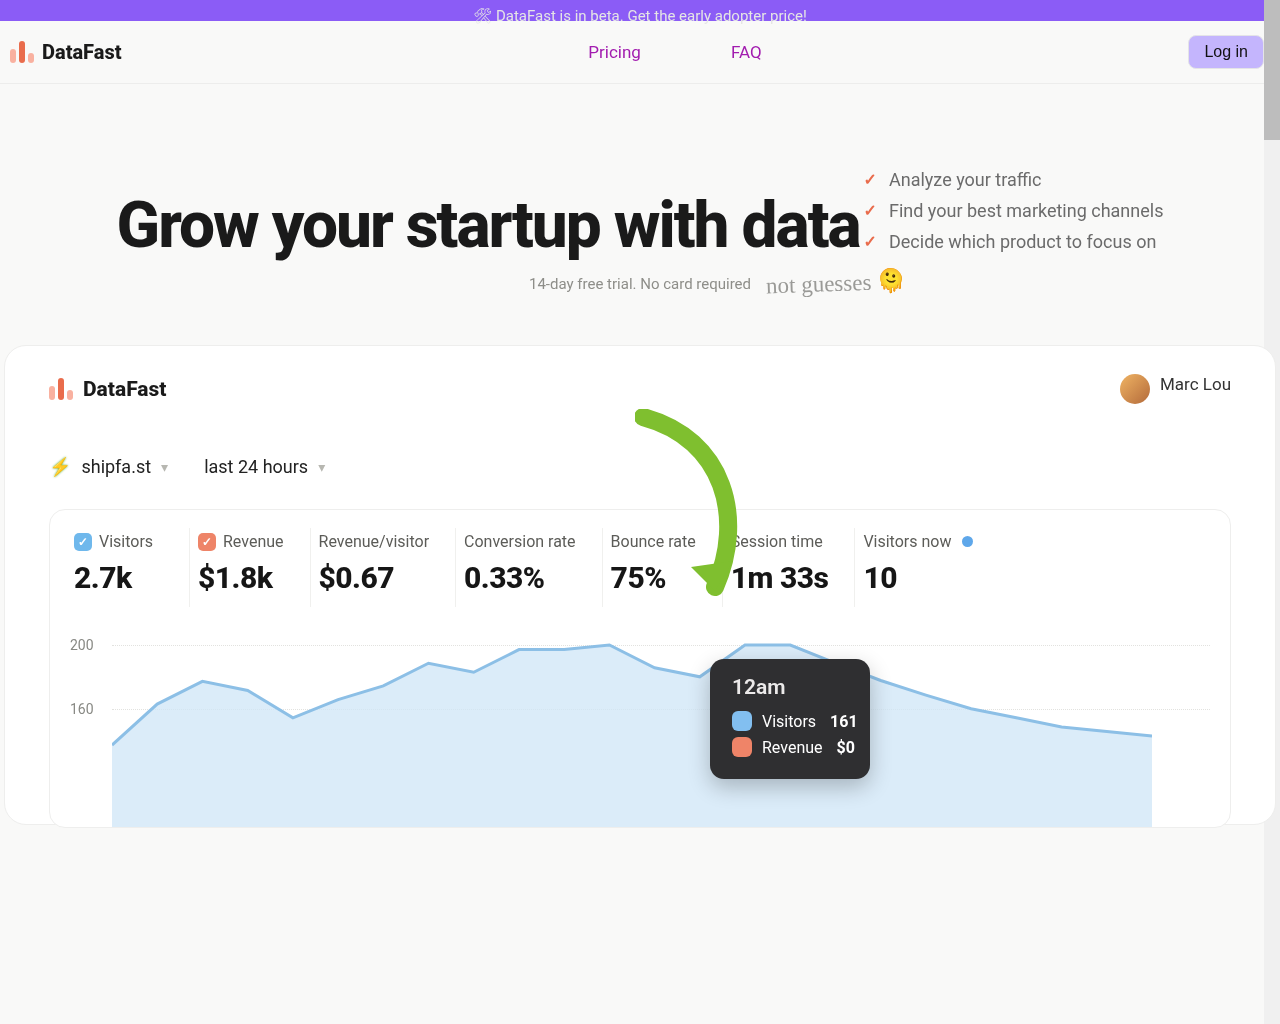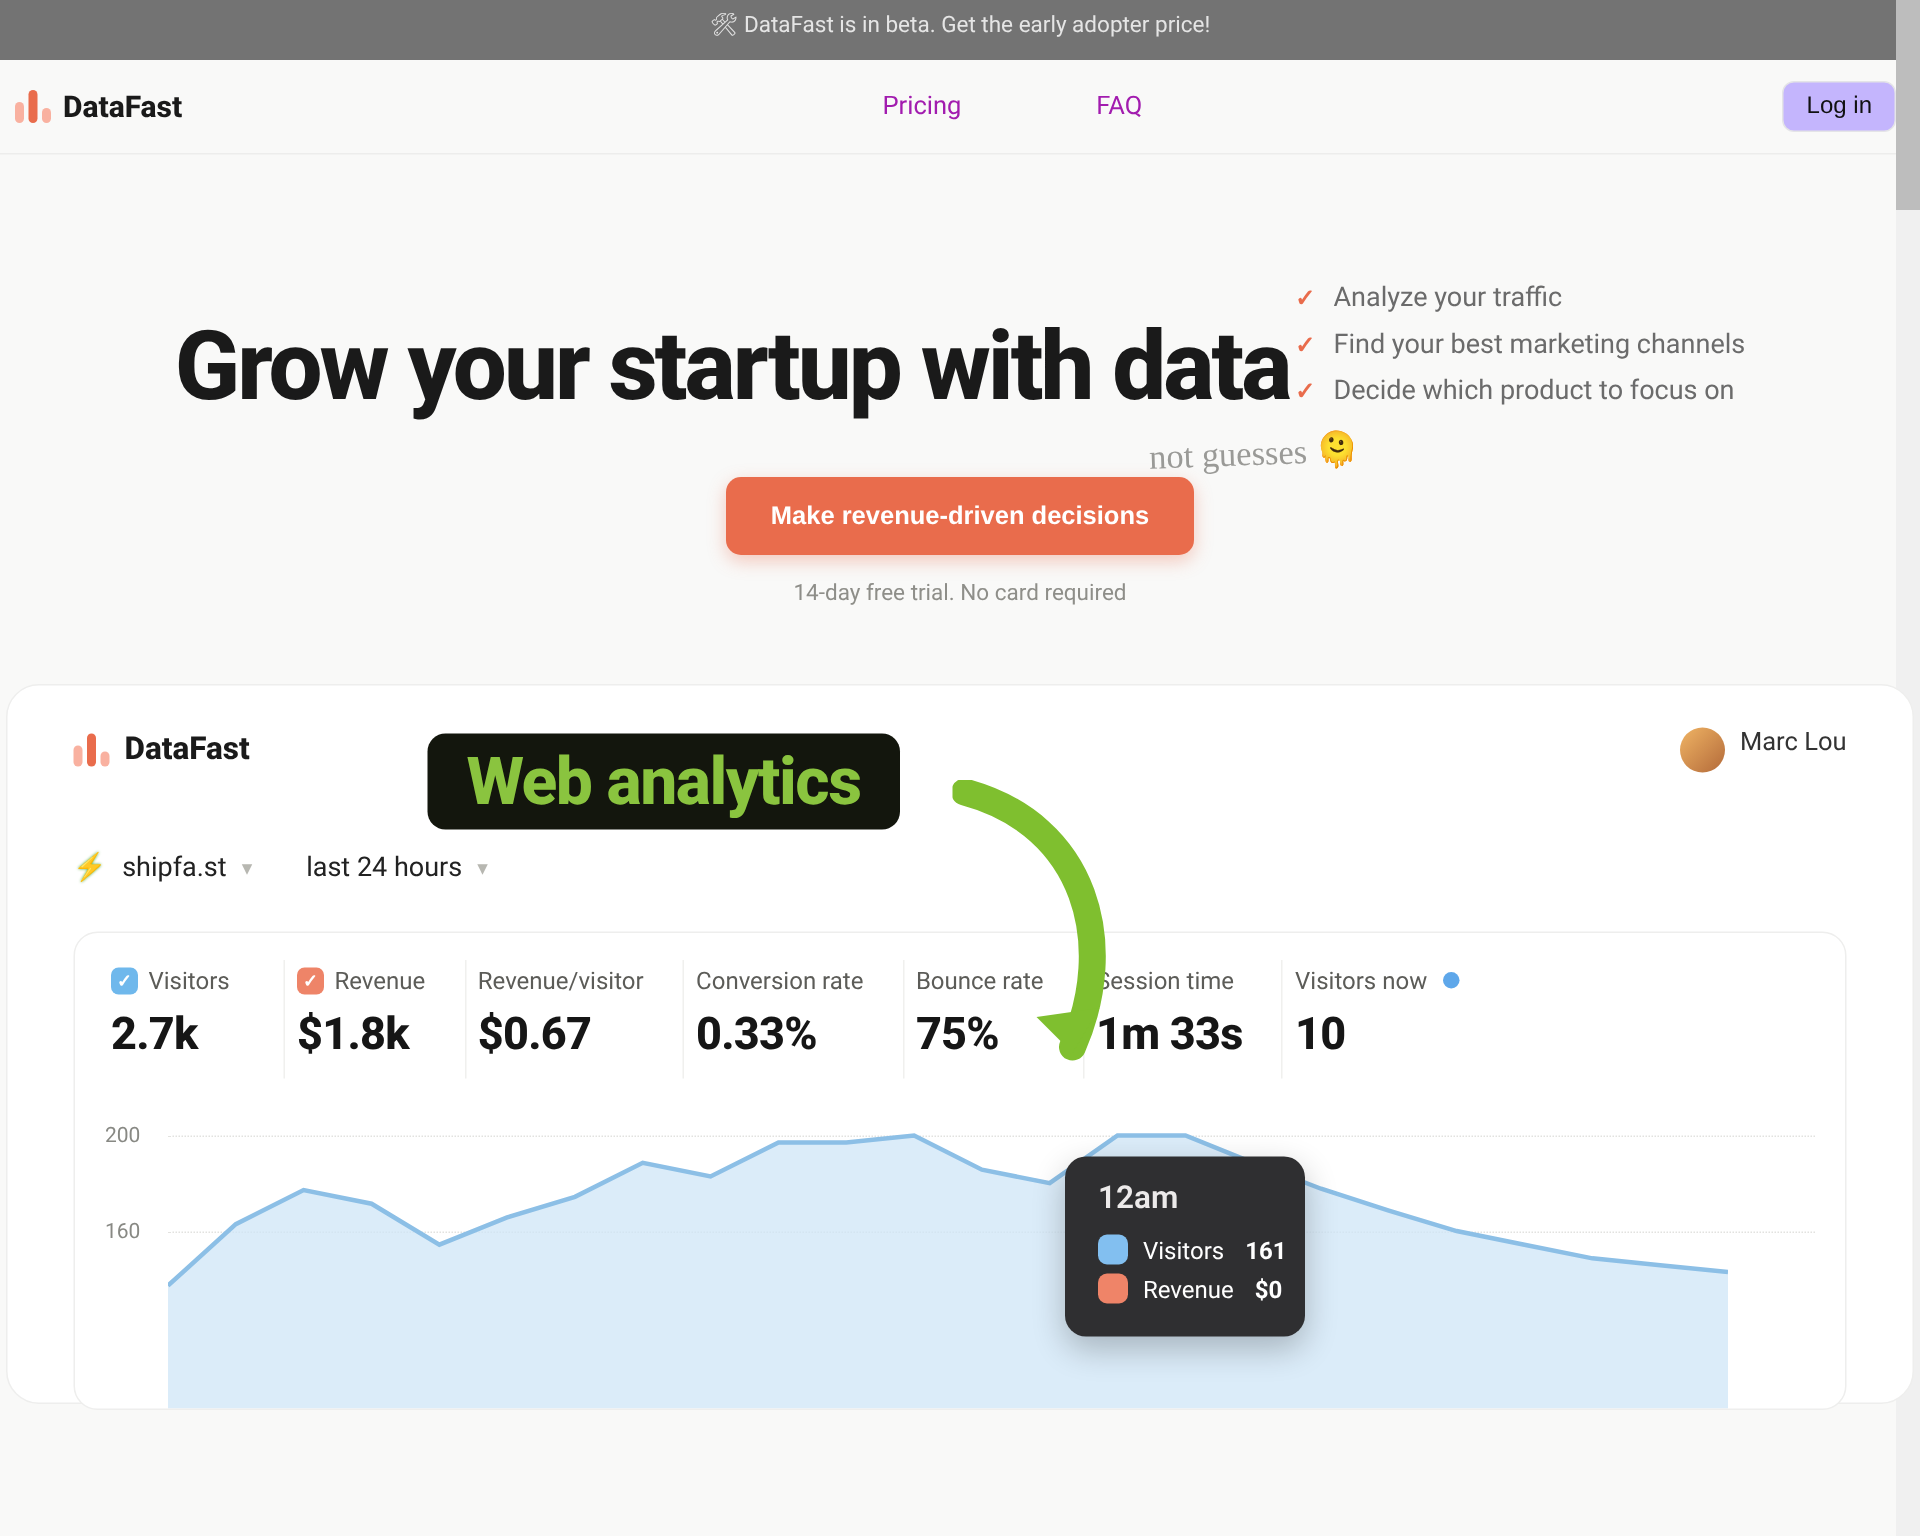--- a/index.html
+++ b/index.html
@@ -7,26 +7,26 @@
     font-family: -apple-system, BlinkMacSystemFont, "Segoe UI", Roboto, Helvetica, Arial, sans-serif;
     background: #f9f9f8;
     color: #1a1a1a;
     width: 1280px;
     height: 1024px;
     overflow: hidden;
     position: relative;
   }
 
   .banner {
-    background: #737373;
+    background: #8b5cf6;
     color: #e5e5e5;
     font-size: 15px;
     text-align: center;
     padding: 6px 0;
-    height: 40px;
+    height: 21px;
     line-height: 20px;
   }
 
   .nav {
     display: flex;
     align-items: center;
     justify-content: space-between;
     padding: 14px 16px 14px 4px;
     border-bottom: 1px solid #ededec;
     background: #f9f9f8;
@@ -223,41 +223,39 @@
     </div>
     <div class="feature-item">
       <span class="check">✓</span>
       <span>Find your best marketing channels</span>
     </div>
     <div class="feature-item">
       <span class="check">✓</span>
       <span>Decide which product to focus on</span>
     </div>
   </div>
-  <div><button class="cta-btn">Make revenue-driven decisions</button></div>
   <div class="cta-sub">14-day free trial. No card required</div>
 </div>
 
 <div class="demo-card">
   <div class="demo-header">
     <div class="demo-brand">
       <span class="logo-bars" style="padding-left:0;">
         <span class="b1"></span>
           <span class="b2"></span>
           <span class="b3"></span>
       </span>
       <span class="brand-name">DataFast</span>
     </div>
     <div class="demo-user">
       <span class="avatar"></span>
       <span>Marc Lou</span>
     </div>
   </div>
 
-  <div class="web-analytics-badge">Web analytics</div>
 
   <svg class="arrow-svg" width="130" height="200">
     <path d="M8 8 C 90 30, 110 110, 80 178" stroke="#7fbf2f" stroke-width="18" fill="none" stroke-linecap="round"></path>
     <path d="M56 158 L80 182 L98 152 Z" fill="#7fbf2f"></path>
   </svg>
 
   <div class="selectors">
     <div class="selector">
       <span class="bolt">⚡</span>
       <span>shipfa.st</span>

